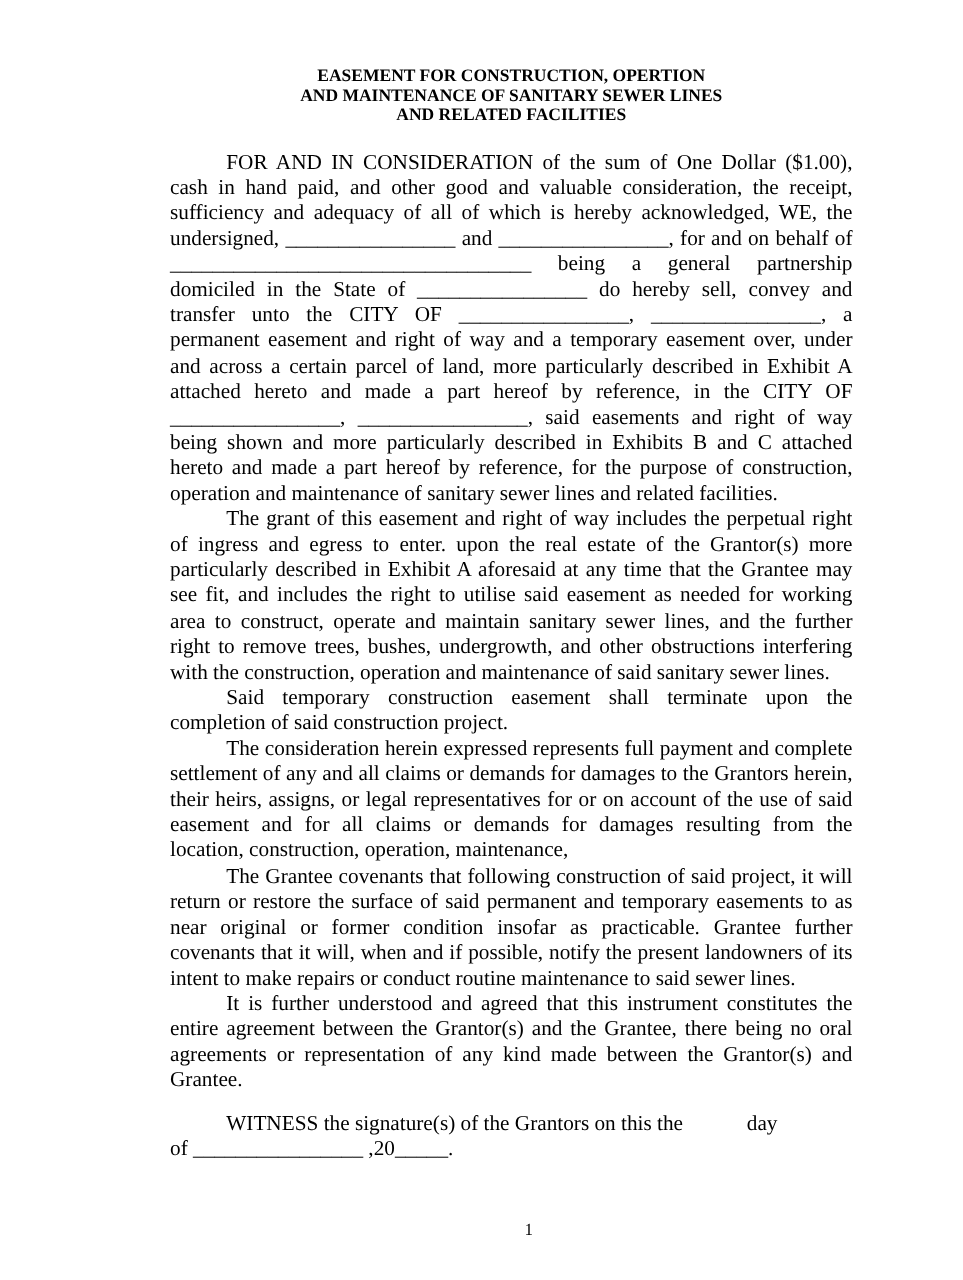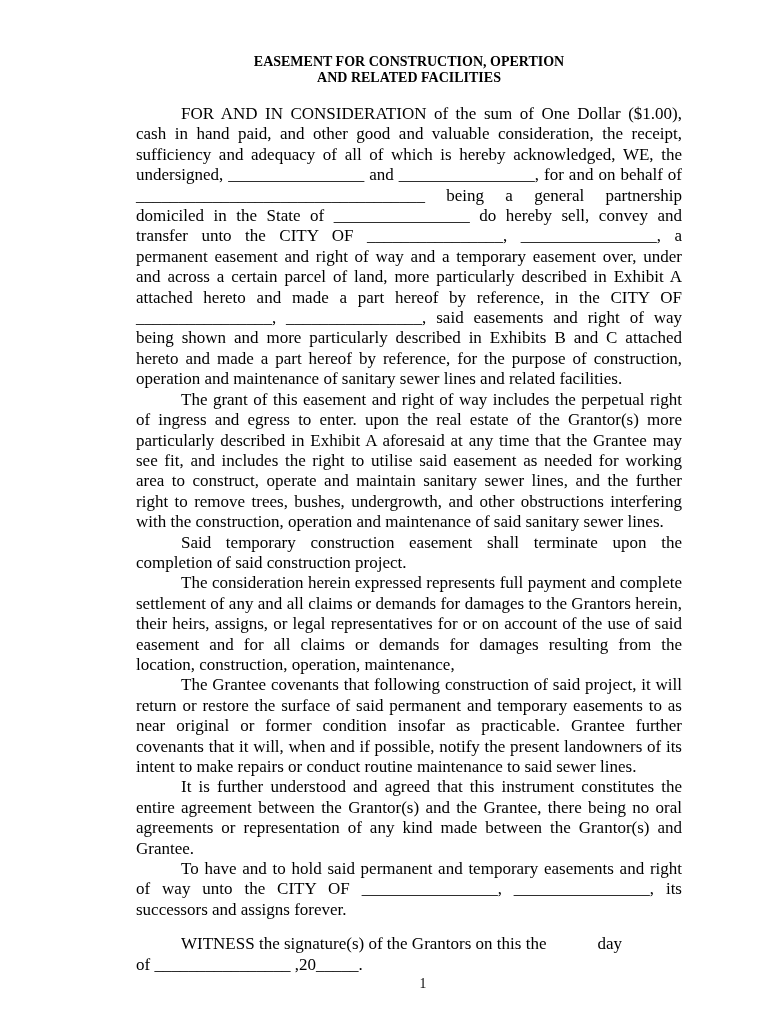--- a/index.html
+++ b/index.html
@@ -48,31 +48,31 @@
     font-size: 13.6px;
   }
 </style>
 </head>
 <body>
 
 <div class="page">
 
   <header class="doc-title">
     <div class="title-line">EASEMENT FOR CONSTRUCTION, OPERTION</div>
+    <div class="title-line">AND MAINTENANCE OF SANITARY SEWER LINES</div>
     <div class="title-line">AND RELATED FACILITIES</div>
   </header>
 
   <main class="doc-body">
     <p class="para indent">FOR AND IN CONSIDERATION of the sum of One Dollar ($1.00), cash in hand paid, and other good and valuable consideration, the receipt, sufficiency and adequacy of all of which is hereby acknowledged, WE, the undersigned, ________________ and ________________, for and on behalf of __________________________________ being a general partnership domiciled in the State of ________________ do hereby sell, convey and transfer unto the CITY OF ________________, ________________, a permanent easement and right of way and a temporary easement over, under and across a certain parcel of land, more particularly described in Exhibit A attached hereto and made a part hereof by reference, in the CITY OF ________________, ________________, said easements and right of way being shown and more particularly described in Exhibits B and C attached hereto and made a part hereof by reference, for the purpose of construction, operation and maintenance of sanitary sewer lines and related facilities.</p>
     <p class="para indent">The grant of this easement and right of way includes the perpetual right of ingress and egress to enter. upon the real estate of the Grantor(s) more particularly described in Exhibit A aforesaid at any time that the Grantee may see fit, and includes the right to utilise said easement as needed for working area to construct, operate and maintain sanitary sewer lines, and the further right to remove trees, bushes, undergrowth, and other obstructions interfering with the construction, operation and maintenance of said sanitary sewer lines.</p>
     <p class="para indent">Said temporary construction easement shall terminate upon the completion of said construction project.</p>
     <p class="para indent">The consideration herein expressed represents full payment and complete settlement of any and all claims or demands for damages to the Grantors herein, their heirs, assigns, or legal representatives for or on account of the use of said easement and for all claims or demands for damages resulting from the location, construction, operation, maintenance,</p>
     <p class="para indent">The Grantee covenants that following construction of said project, it will return or restore the surface of said permanent and temporary easements to as near original or former condition insofar as practicable. Grantee further covenants that it will, when and if possible, notify the present landowners of its intent to make repairs or conduct routine maintenance to said sewer lines.</p>
     <p class="para indent">It is further understood and agreed that this instrument constitutes the entire agreement between the Grantor(s) and the Grantee, there being no oral agreements or representation of any kind made between the Grantor(s) and Grantee.</p>
-    <p class="para indent">To have and to hold said permanent and temporary easements and right of way unto the CITY OF ________________, ________________, its successors and assigns forever.</p>
     <p class="para indent gap-above">WITNESS the signature(s) of the Grantors on this the&nbsp;&nbsp;&nbsp;&nbsp;&nbsp;&nbsp;&nbsp;&nbsp;&nbsp;&nbsp;&nbsp;&nbsp;day</p>
     <p class="para">of ________________ ,20_____.</p>
   </main>
 
   <footer class="page-footer">
     <span>1</span>
   </footer>
 
 </div>
 

